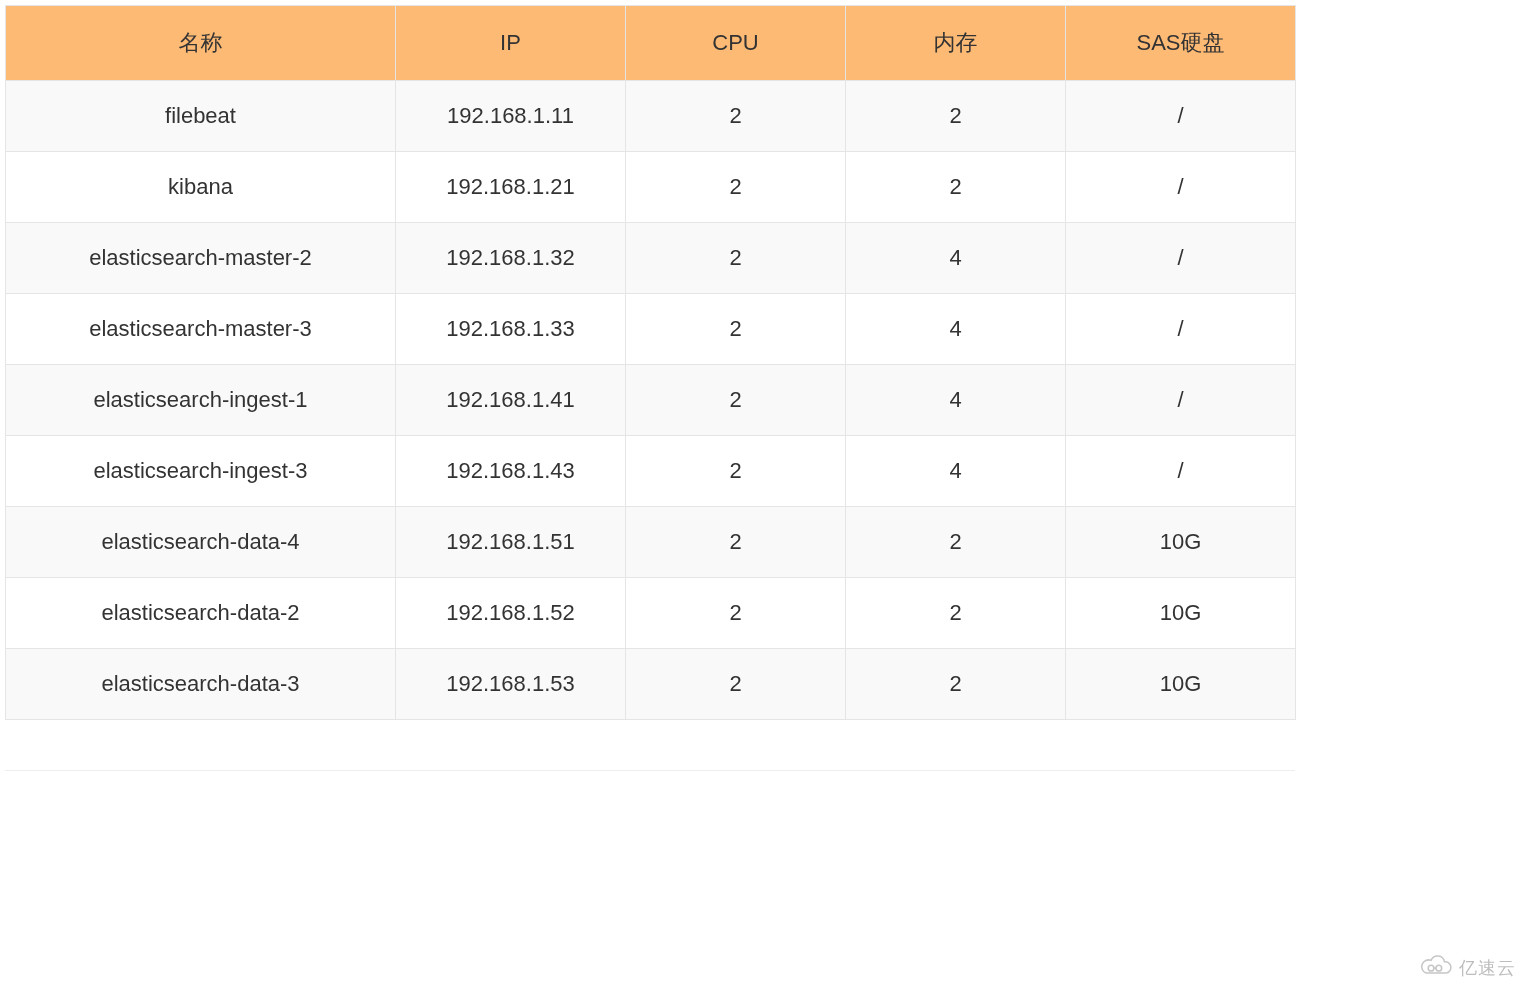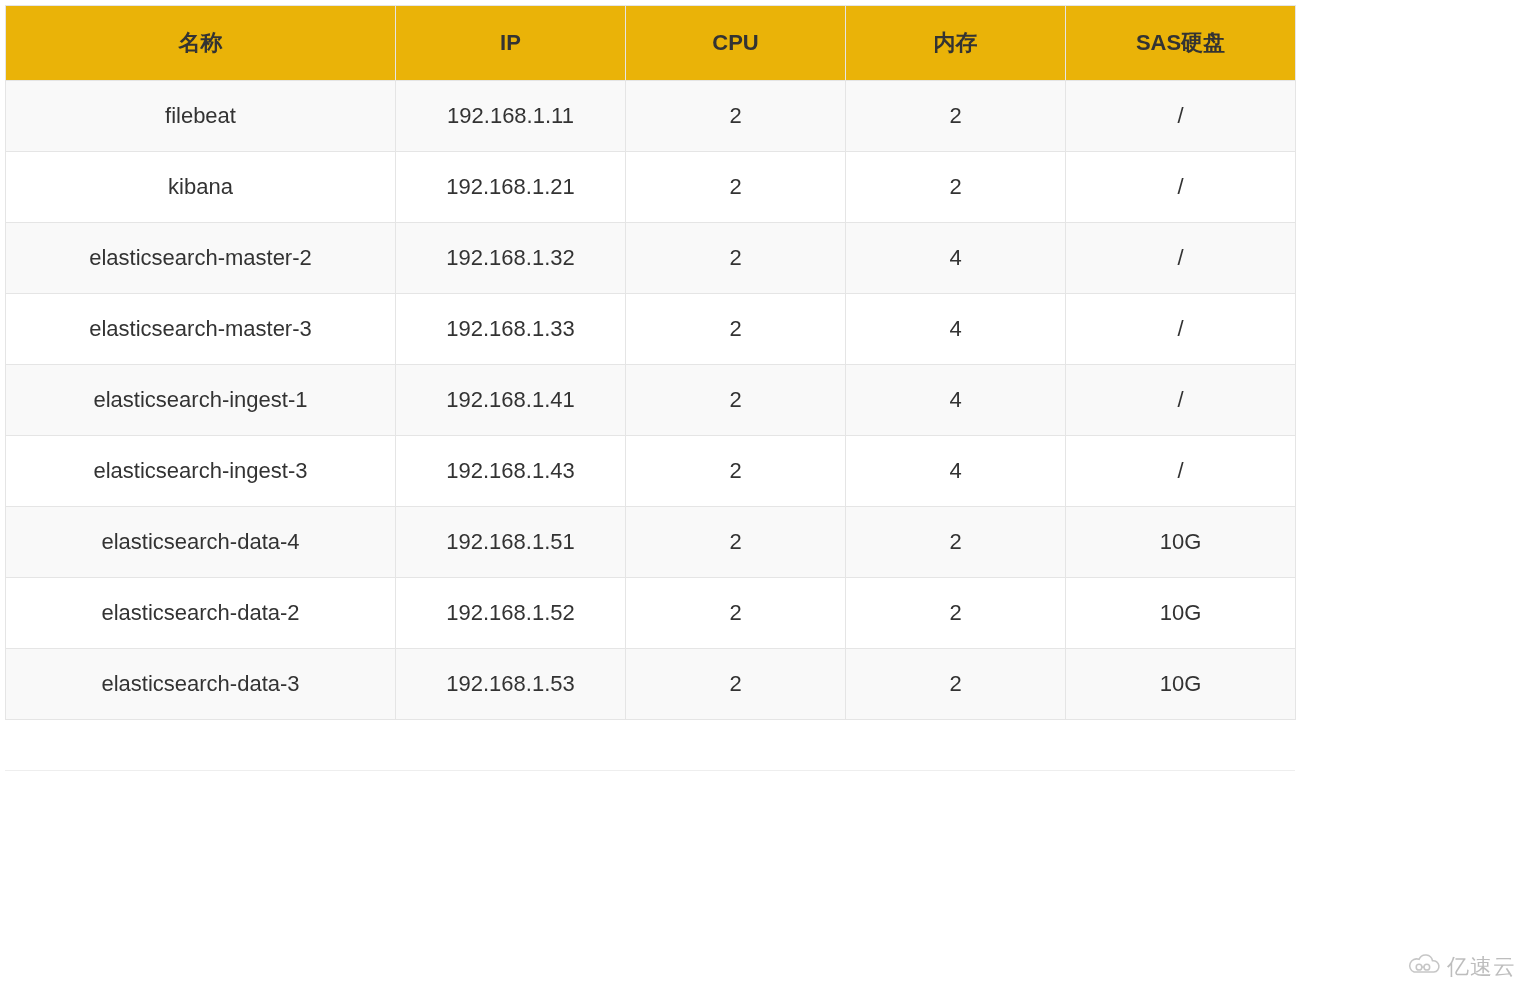--- a/index.html
+++ b/index.html
@@ -25,22 +25,22 @@
     }
     th, td {
       border: 1px solid #e5e5e5;
       text-align: center;
       padding: 22px 10px;
       font-size: 22px;
       color: #333;
       font-weight: 400;
     }
     th {
-      background: #eab308;
-      font-weight: 700;
+      background: #fdba74;
+      font-weight: 400;
     }
     tbody tr:nth-child(odd) td {
       background: #f9f9f9;
     }
     tbody tr:nth-child(even) td {
       background: #ffffff;
     }
     col.col-name { width: 390px; }
     col.col-ip { width: 230px; }
     col.col-cpu { width: 220px; }
@@ -59,21 +59,21 @@
       display: flex;
       align-items: center;
       gap: 6px;
       opacity: 0.55;
     }
     .watermark svg {
       width: 34px;
       height: 24px;
     }
     .watermark-text {
-      font-size: 22px;
+      font-size: 18px;
       color: #888;
       letter-spacing: 1px;
     }
   </style>
 </head>
 <body>
 
 <div class="table-container">
   <table>
     <colgroup>

